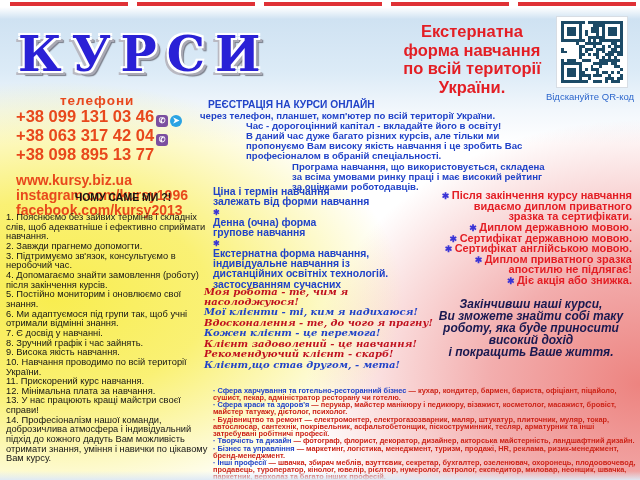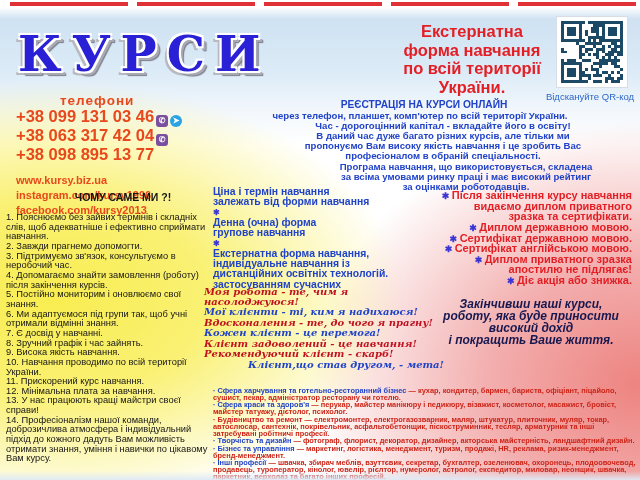--- a/index.html
+++ b/index.html
@@ -35,28 +35,28 @@
     color:#2c66cc;font-size:9.5px;}
 
   .contacts{position:absolute;left:16px;top:93px;width:205px;color:#e8481c;font-weight:bold;}
   .contacts .label{font-size:13.5px;padding-left:44px;letter-spacing:1px;}
   .phone-row{font-size:16.5px;line-height:16px;white-space:nowrap;}
   .icon{display:inline-block;width:12px;height:12px;vertical-align:-1px;margin-left:2px;
     text-align:center;font-size:8px;line-height:12px;color:#fff;font-weight:bold;}
   .icon.viber{background:#7b4fa0;border-radius:3px;}
   .icon.telegram{background:#2aa3e3;border-radius:50%;}
   .links{margin-top:11px;}
-  .link-row{font-size:11px;line-height:15px;}
+  .link-row{font-size:14px;line-height:15px;}
 
   .why{position:absolute;left:6px;top:191px;width:210px;color:#151515;}
   .why .heading{font-size:10.5px;font-weight:bold;padding-left:24px;margin-bottom:10px;text-align:center;}
   .why .item{font-size:9.3px;line-height:1.04;}
 
   .registration{position:absolute;left:200px;top:100px;width:440px;
-    color:#2143c8;font-weight:bold;font-size:9.6px;line-height:1.06;text-align:center;}
+    color:#2143c8;font-weight:bold;font-size:9.6px;line-height:1.06;}
   .registration .title{font-size:10.2px;padding-left:8px;}
 
   .forms{position:absolute;left:213px;top:187px;width:218px;text-align:left;
     color:#2143c8;font-weight:bold;font-size:10.4px;line-height:1.0;}
   .forms .row{min-height:10px;}
   .forms .sep{font-size:8px;line-height:1.2;color:#3b35d6;}
 
   .motto{position:absolute;left:204px;top:287px;width:240px;
     font-family:"DejaVu Serif",serif;font-style:italic;font-weight:bold;
     font-size:10px;line-height:0.95;}
@@ -600,21 +600,21 @@
       <div class="row">застосуванням сучасних</div>
   </div>
 
   <div class="motto">
     <div class="line" style="color: rgb(192, 18, 31);">Моя робота - те, чим я насолоджуюся!</div>
       <div class="line" style="color: rgb(33, 67, 200);">Мої клієнти - ті, ким я надихаюся!</div>
       <div class="line" style="color: rgb(192, 18, 31);">Вдосконалення - те, до чого я прагну!</div>
       <div class="line" style="color: rgb(33, 67, 200);">Кожен клієнт - це перемога!</div>
       <div class="line" style="color: rgb(192, 18, 31);">Клієнт задоволений - це навчання!</div>
       <div class="line" style="color: rgb(192, 18, 31);">Рекомендуючий клієнт - скарб!</div>
-      <div class="line" style="color: rgb(33, 67, 200); text-align: right;">Клієнт,що став другом, - мета!</div>
+      <div class="line" style="color: rgb(33, 67, 200);">Клієнт,що став другом, - мета!</div>
   </div>
 
   <div class="certs">
 
       <div class="cert-line"><span class="star">✱ </span><span>Після закінчення курсу навчання</span></div>
 
       <div class="cert-line"><span class="star"></span><span>видаємо диплом приватного</span></div>
 
       <div class="cert-line"><span class="star"></span><span>зразка та сертифікати.</span></div>
 
@@ -627,20 +627,21 @@
       <div class="cert-line"><span class="star">✱ </span><span>Диплом приватного зразка</span></div>
 
       <div class="cert-line"><span class="star"></span><span>апостилю не підлягає!</span></div>
 
       <div class="cert-line"><span class="star">✱ </span><span>Діє акція або знижка.</span></div>
 
   </div>
 
   <div class="outcome">
     <div>Закінчивши наші курси,</div>
+      <div>Ви зможете знайти собі таку</div>
       <div>роботу, яка буде приносити</div>
       <div>високий дохід</div>
       <div>і покращить Ваше життя.</div>
   </div>
 
   <div class="professions">
 
       <div class="entry"><span class="heading" style="color: rgb(33, 67, 200);">· Сфера харчування та готельно-ресторанний бізнес</span><span> — кухар, кондитер, бармен, бариста, офіціант, піцайоло, сушист, пекар, адміністратор ресторану чи готелю.</span></div>
 
       <div class="entry"><span class="heading" style="color: rgb(33, 67, 200);">· Сфера краси та здоров'я</span><span> — перукар, майстер манікюру і педикюру, візажист, косметолог, масажист, бровіст, майстер татуажу, дієтолог, психолог.</span></div>

